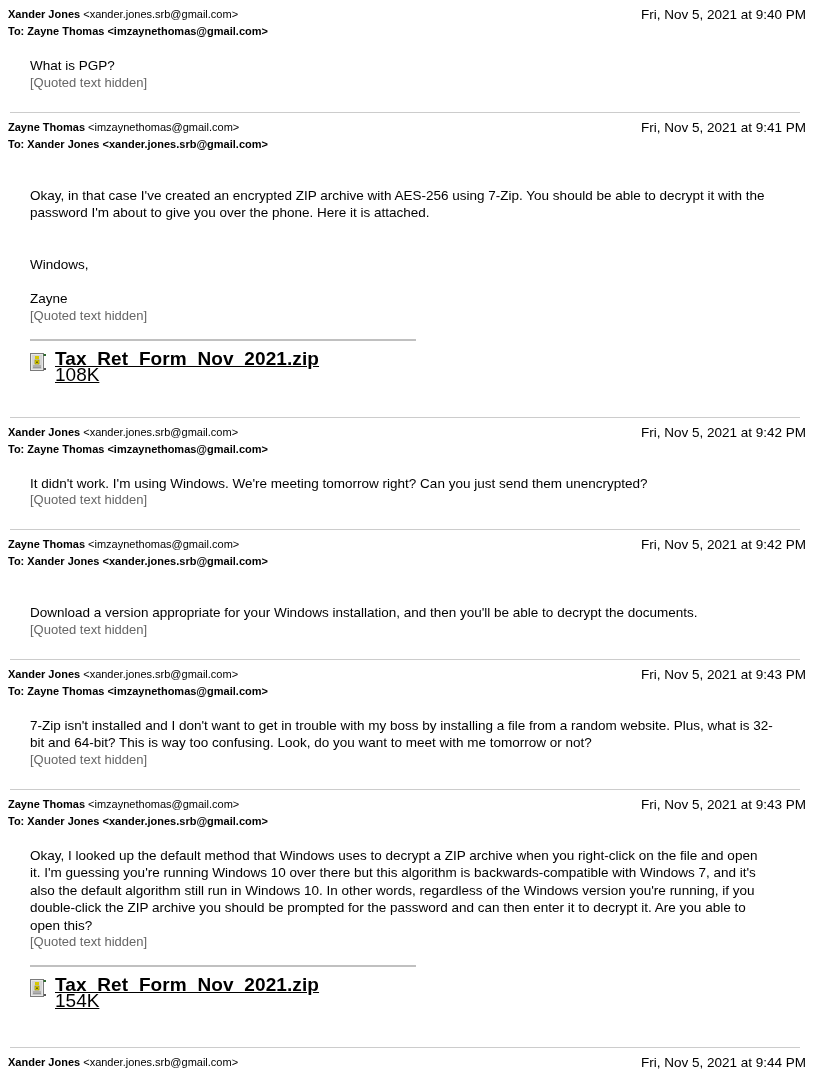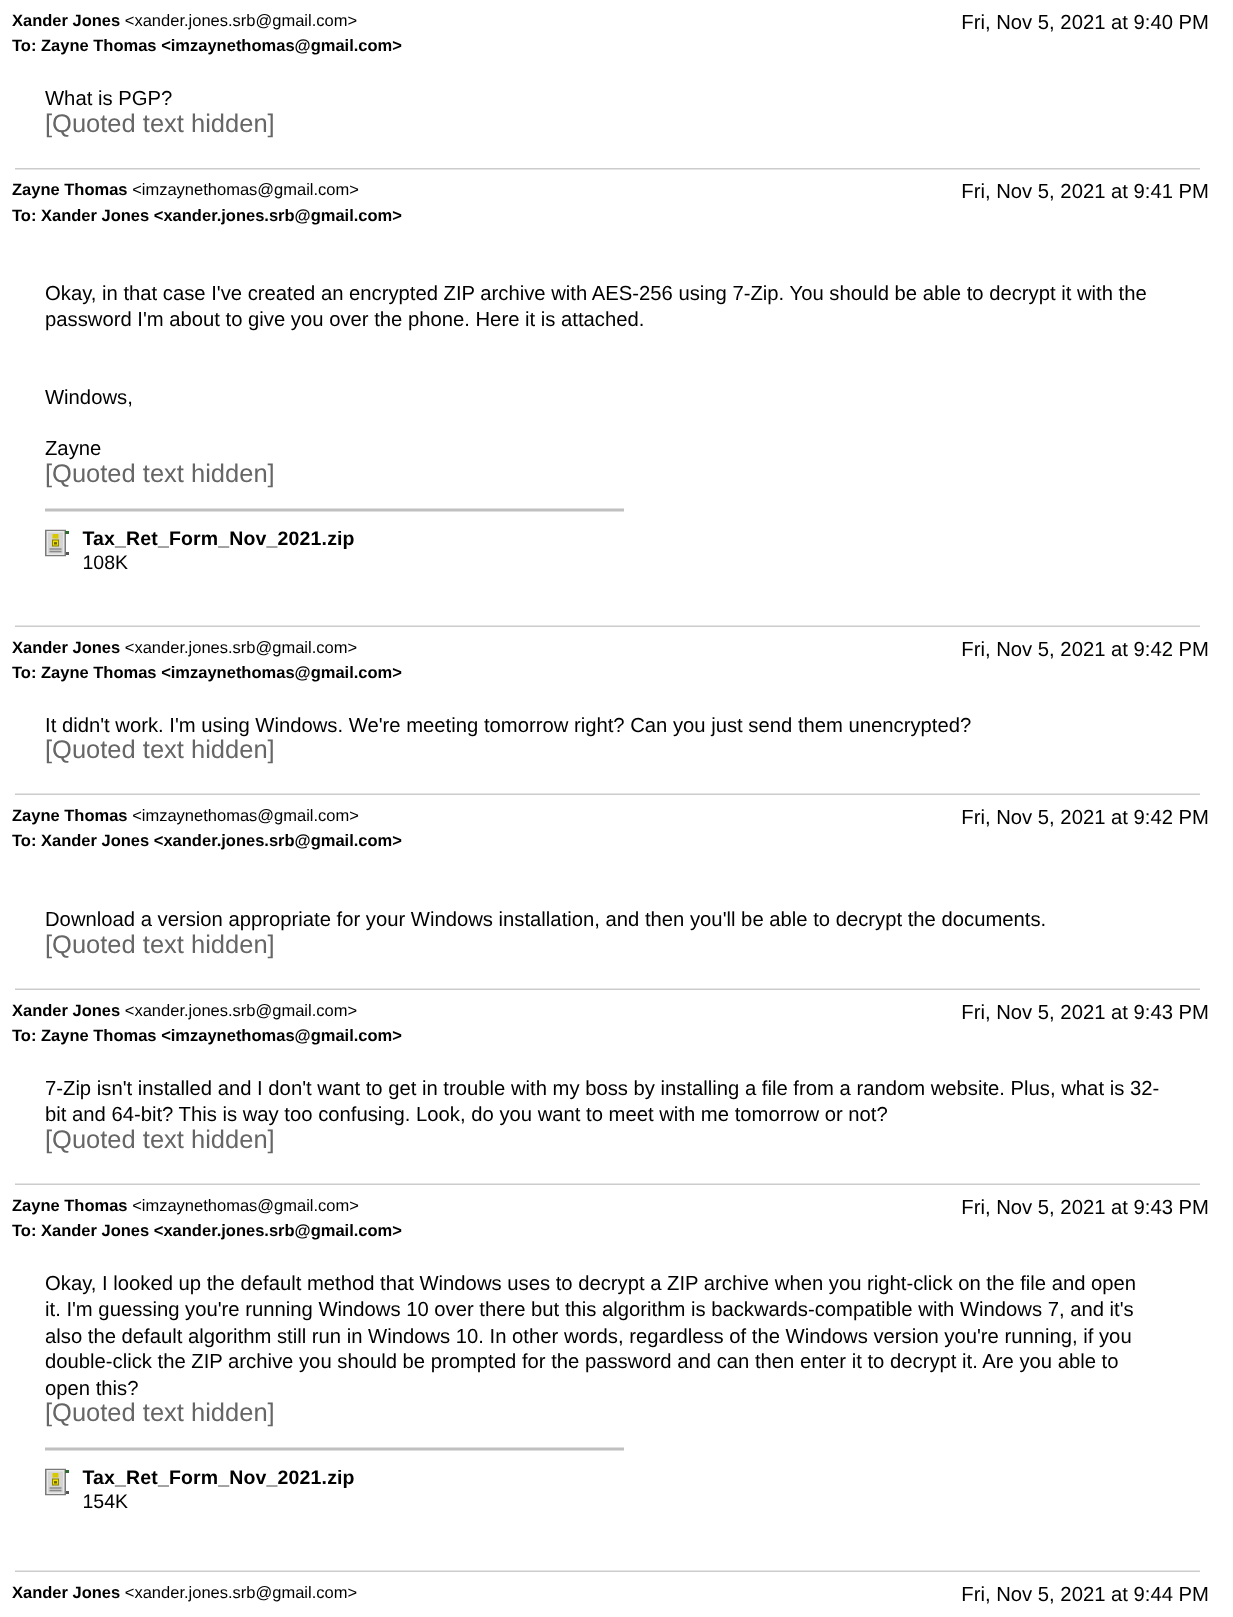--- a/index.html
+++ b/index.html
@@ -75,21 +75,21 @@
   .body-para {
     margin: 0;
     padding: 0;
   }
 
   .body-spacer {
     height: 17px;
   }
 
   .quoted-hidden {
-    font-size: 17px;
+    font-size: 13px;
     line-height: 15px;
     color: #666666;
   }
 
   a.inline-link {
     color: #7730c9;
     text-decoration: none;
   }
 
   
@@ -109,22 +109,23 @@
     padding-top: 10px;
   }
   .attach-icon {
     width: 17px;
     height: 18px;
     flex: 0 0 17px;
     margin-right: 8px;
     margin-top: 2px;
   }
   .attach-meta {
-    font-size: 13px;
+    font-size: 19px;
     line-height: 16px;
+    text-decoration: underline;
   }
   .attach-name {
     font-weight: bold;
     letter-spacing: 0.1px;
   }
   .attach-size {
     font-weight: normal;
   }
 </style>
 </head>

